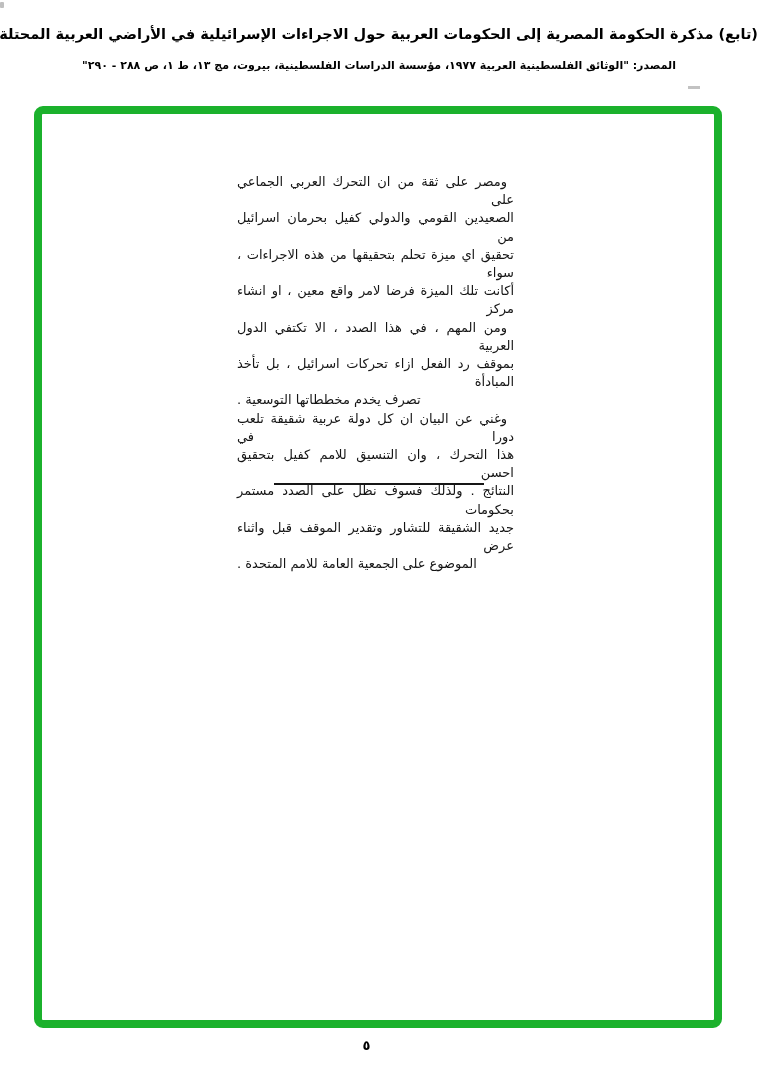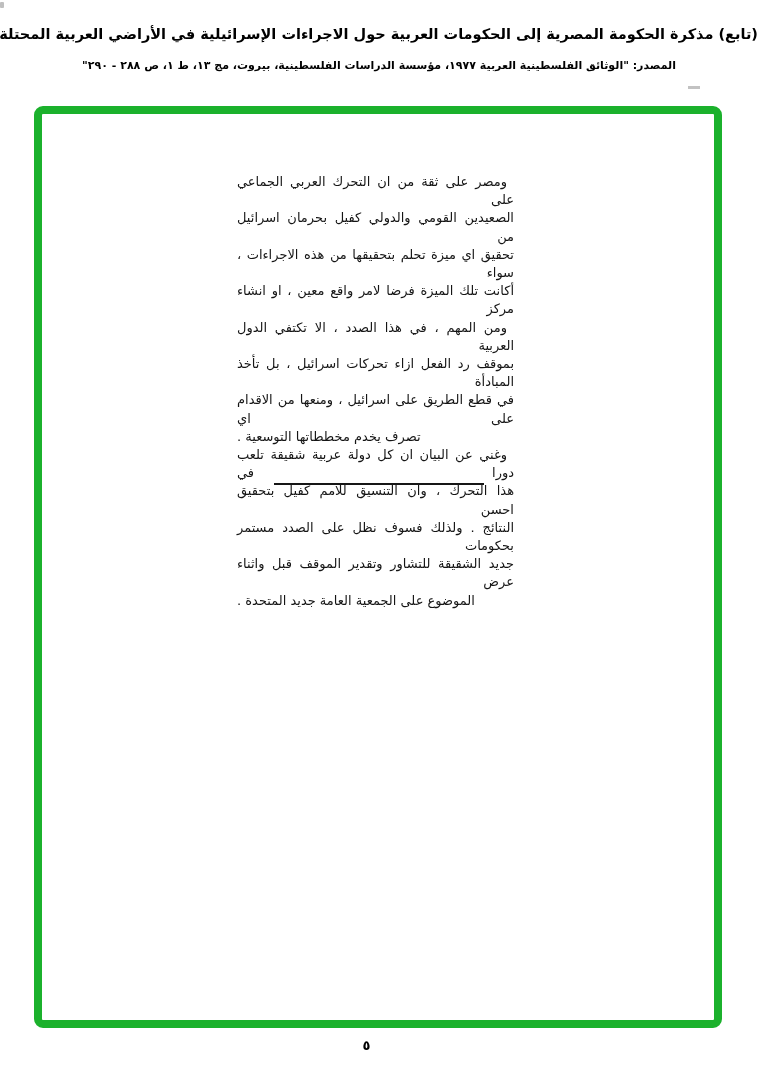--- a/index.html
+++ b/index.html
@@ -97,29 +97,28 @@
   <div class="text-column">
     <div class="para">
       <div class="ln first">ومصر على ثقة من ان التحرك العربي الجماعي على</div>
       <div class="ln">الصعيدين القومي والدولي كفيل بحرمان اسرائيل من</div>
       <div class="ln">تحقيق اي ميزة تحلم بتحقيقها من هذه الاجراءات ، سواء</div>
       <div class="ln">أكانت تلك الميزة فرضا لامر واقع معين ، او انشاء مركز</div>
     </div>
     <div class="para">
       <div class="ln first">ومن المهم ، في هذا الصدد ، الا تكتفي الدول العربية</div>
       <div class="ln">بموقف رد الفعل ازاء تحركات اسرائيل ، بل تأخذ المبادأة</div>
-      <div class="ln">في قطع الطريق على اسرائيل ، ومنعها من الاقدام على اي</div>
       <div class="ln end">تصرف يخدم مخططاتها التوسعية .</div>
     </div>
     <div class="para">
       <div class="ln first">وغني عن البيان ان كل دولة عربية شقيقة تلعب دورا في</div>
       <div class="ln">هذا التحرك ، وان التنسيق للامم كفيل بتحقيق احسن</div>
       <div class="ln">النتائج . ولذلك فسوف نظل على الصدد مستمر بحكومات</div>
       <div class="ln">جديد الشقيقة للتشاور وتقدير الموقف قبل واثناء عرض</div>
-      <div class="ln end">الموضوع على الجمعية العامة جديد المتحدة .</div>
+      <div class="ln end">الموضوع على الجمعية العامة للامم المتحدة .</div>
     </div>
   </div>
 
   <div class="divider"></div>
 
   <div class="page-number">٥</div>
 
 </div>
 
 </body></html>

